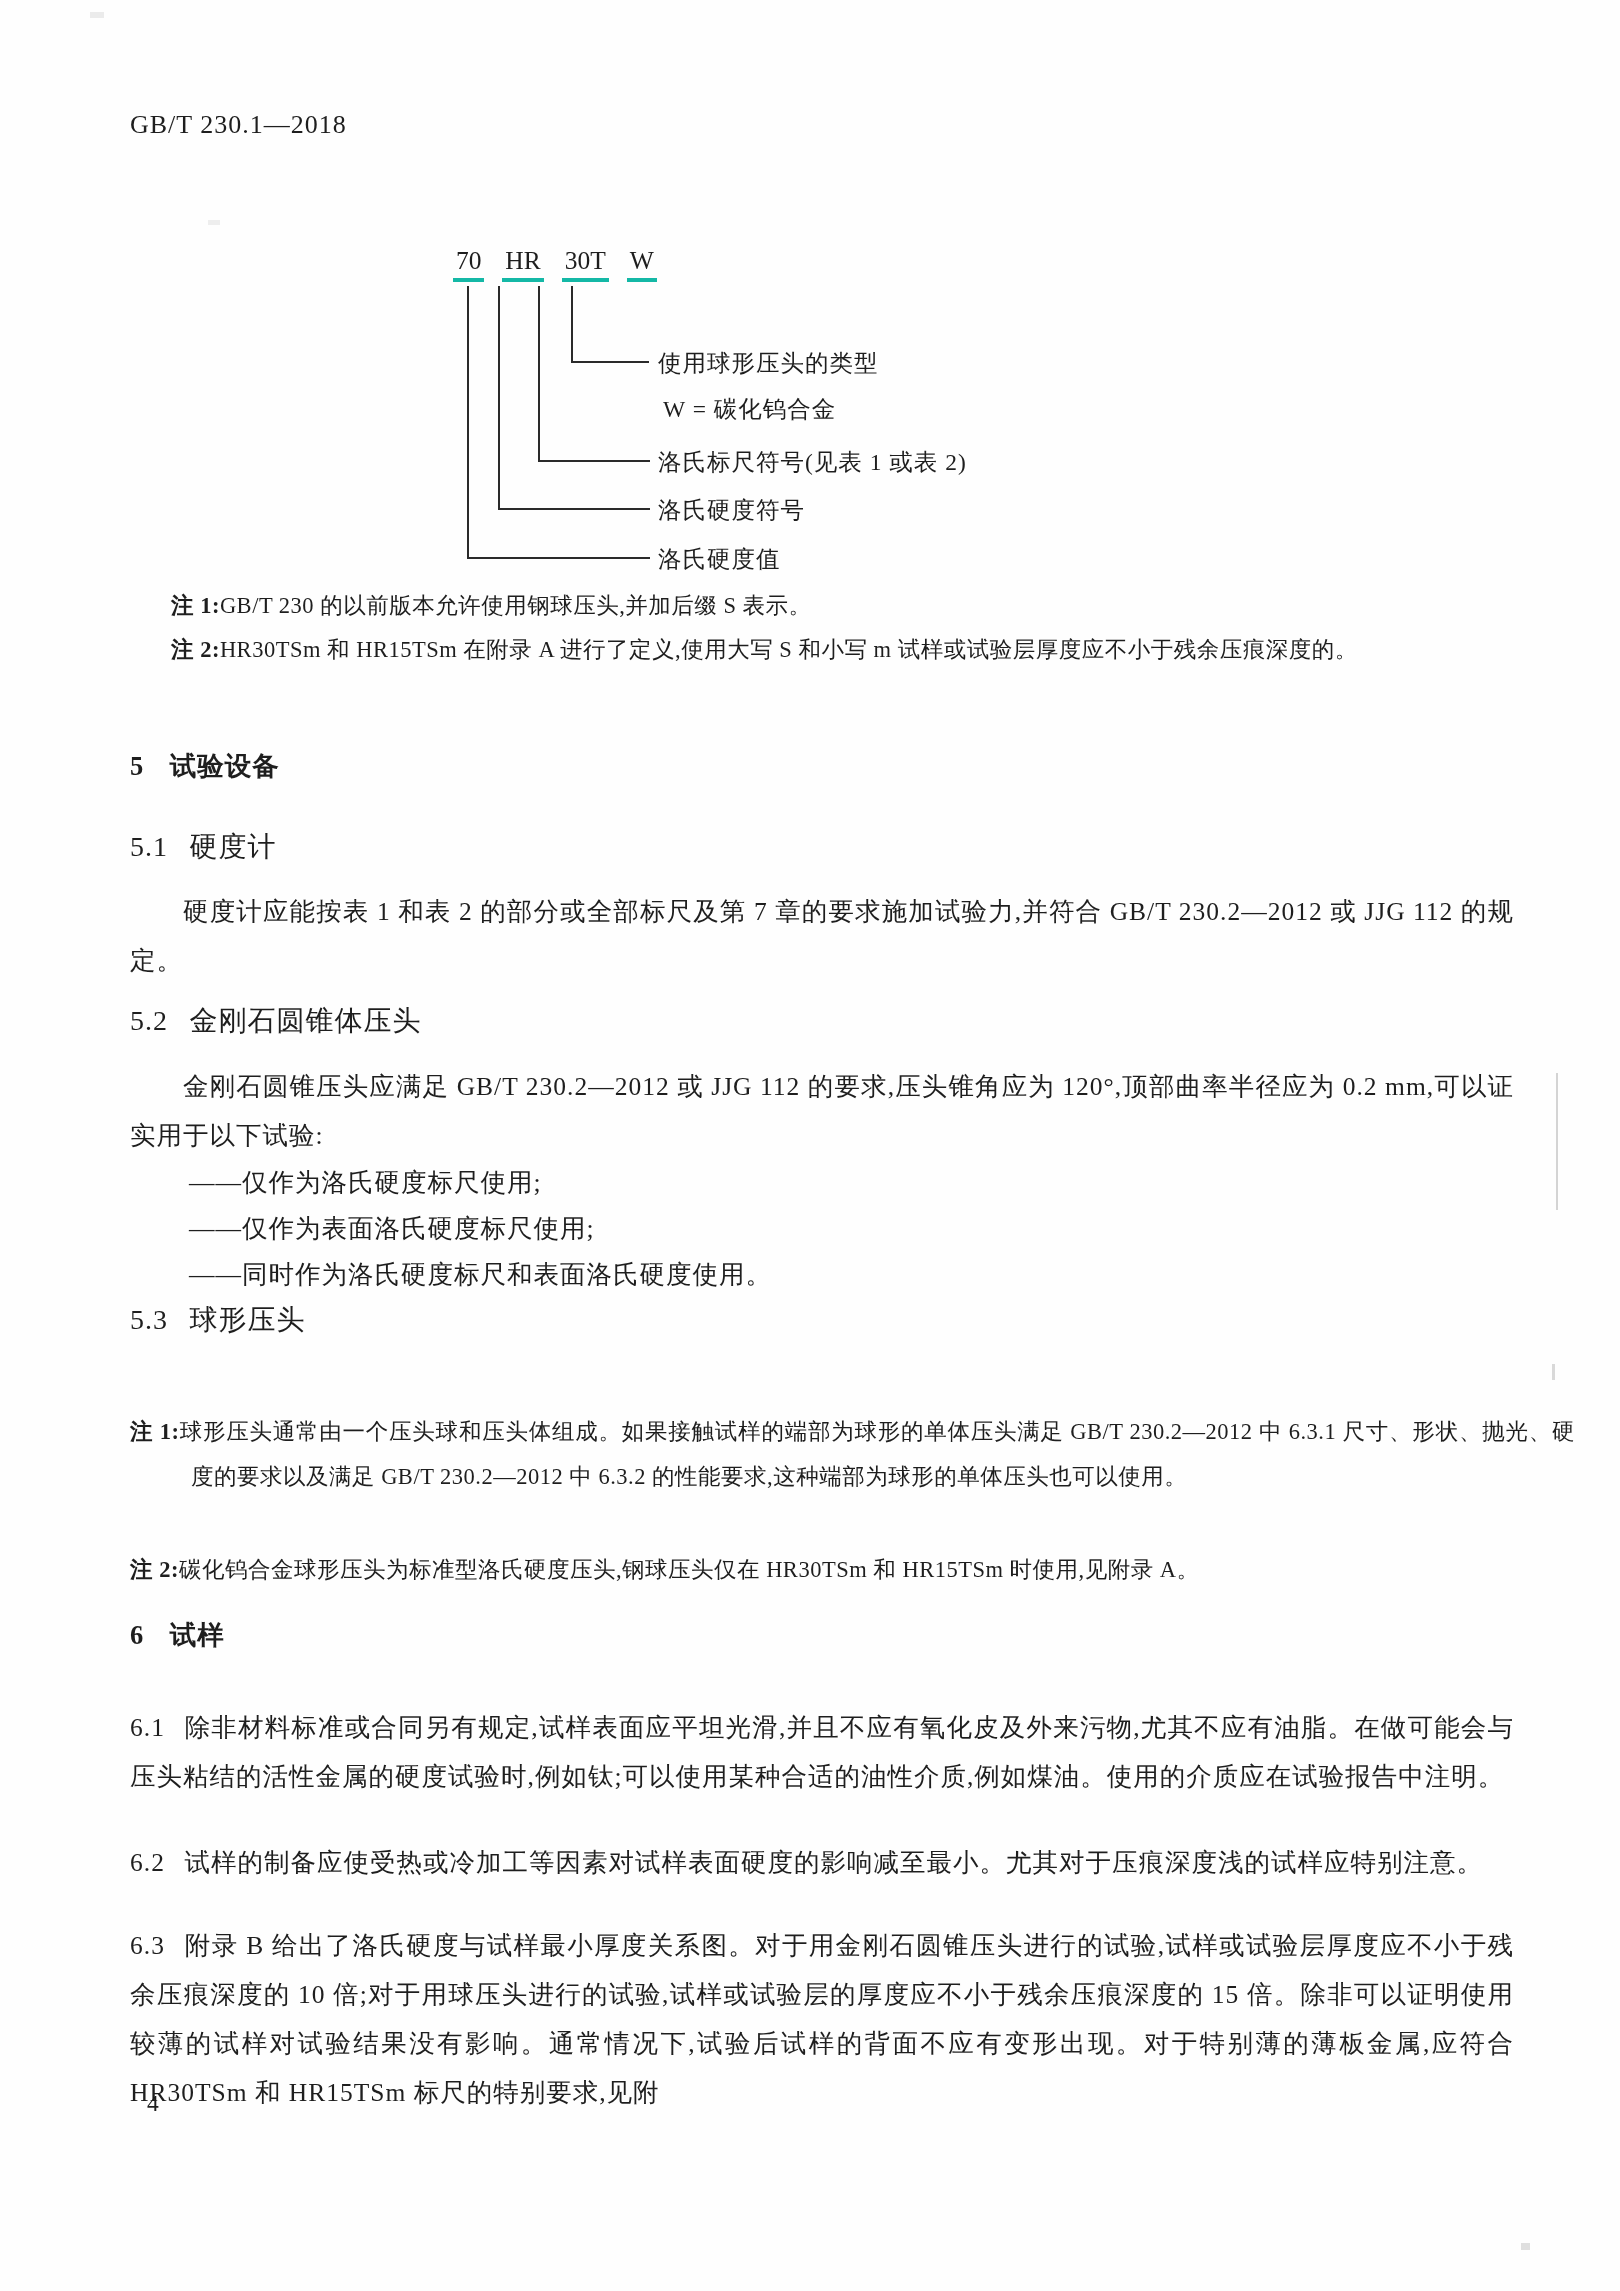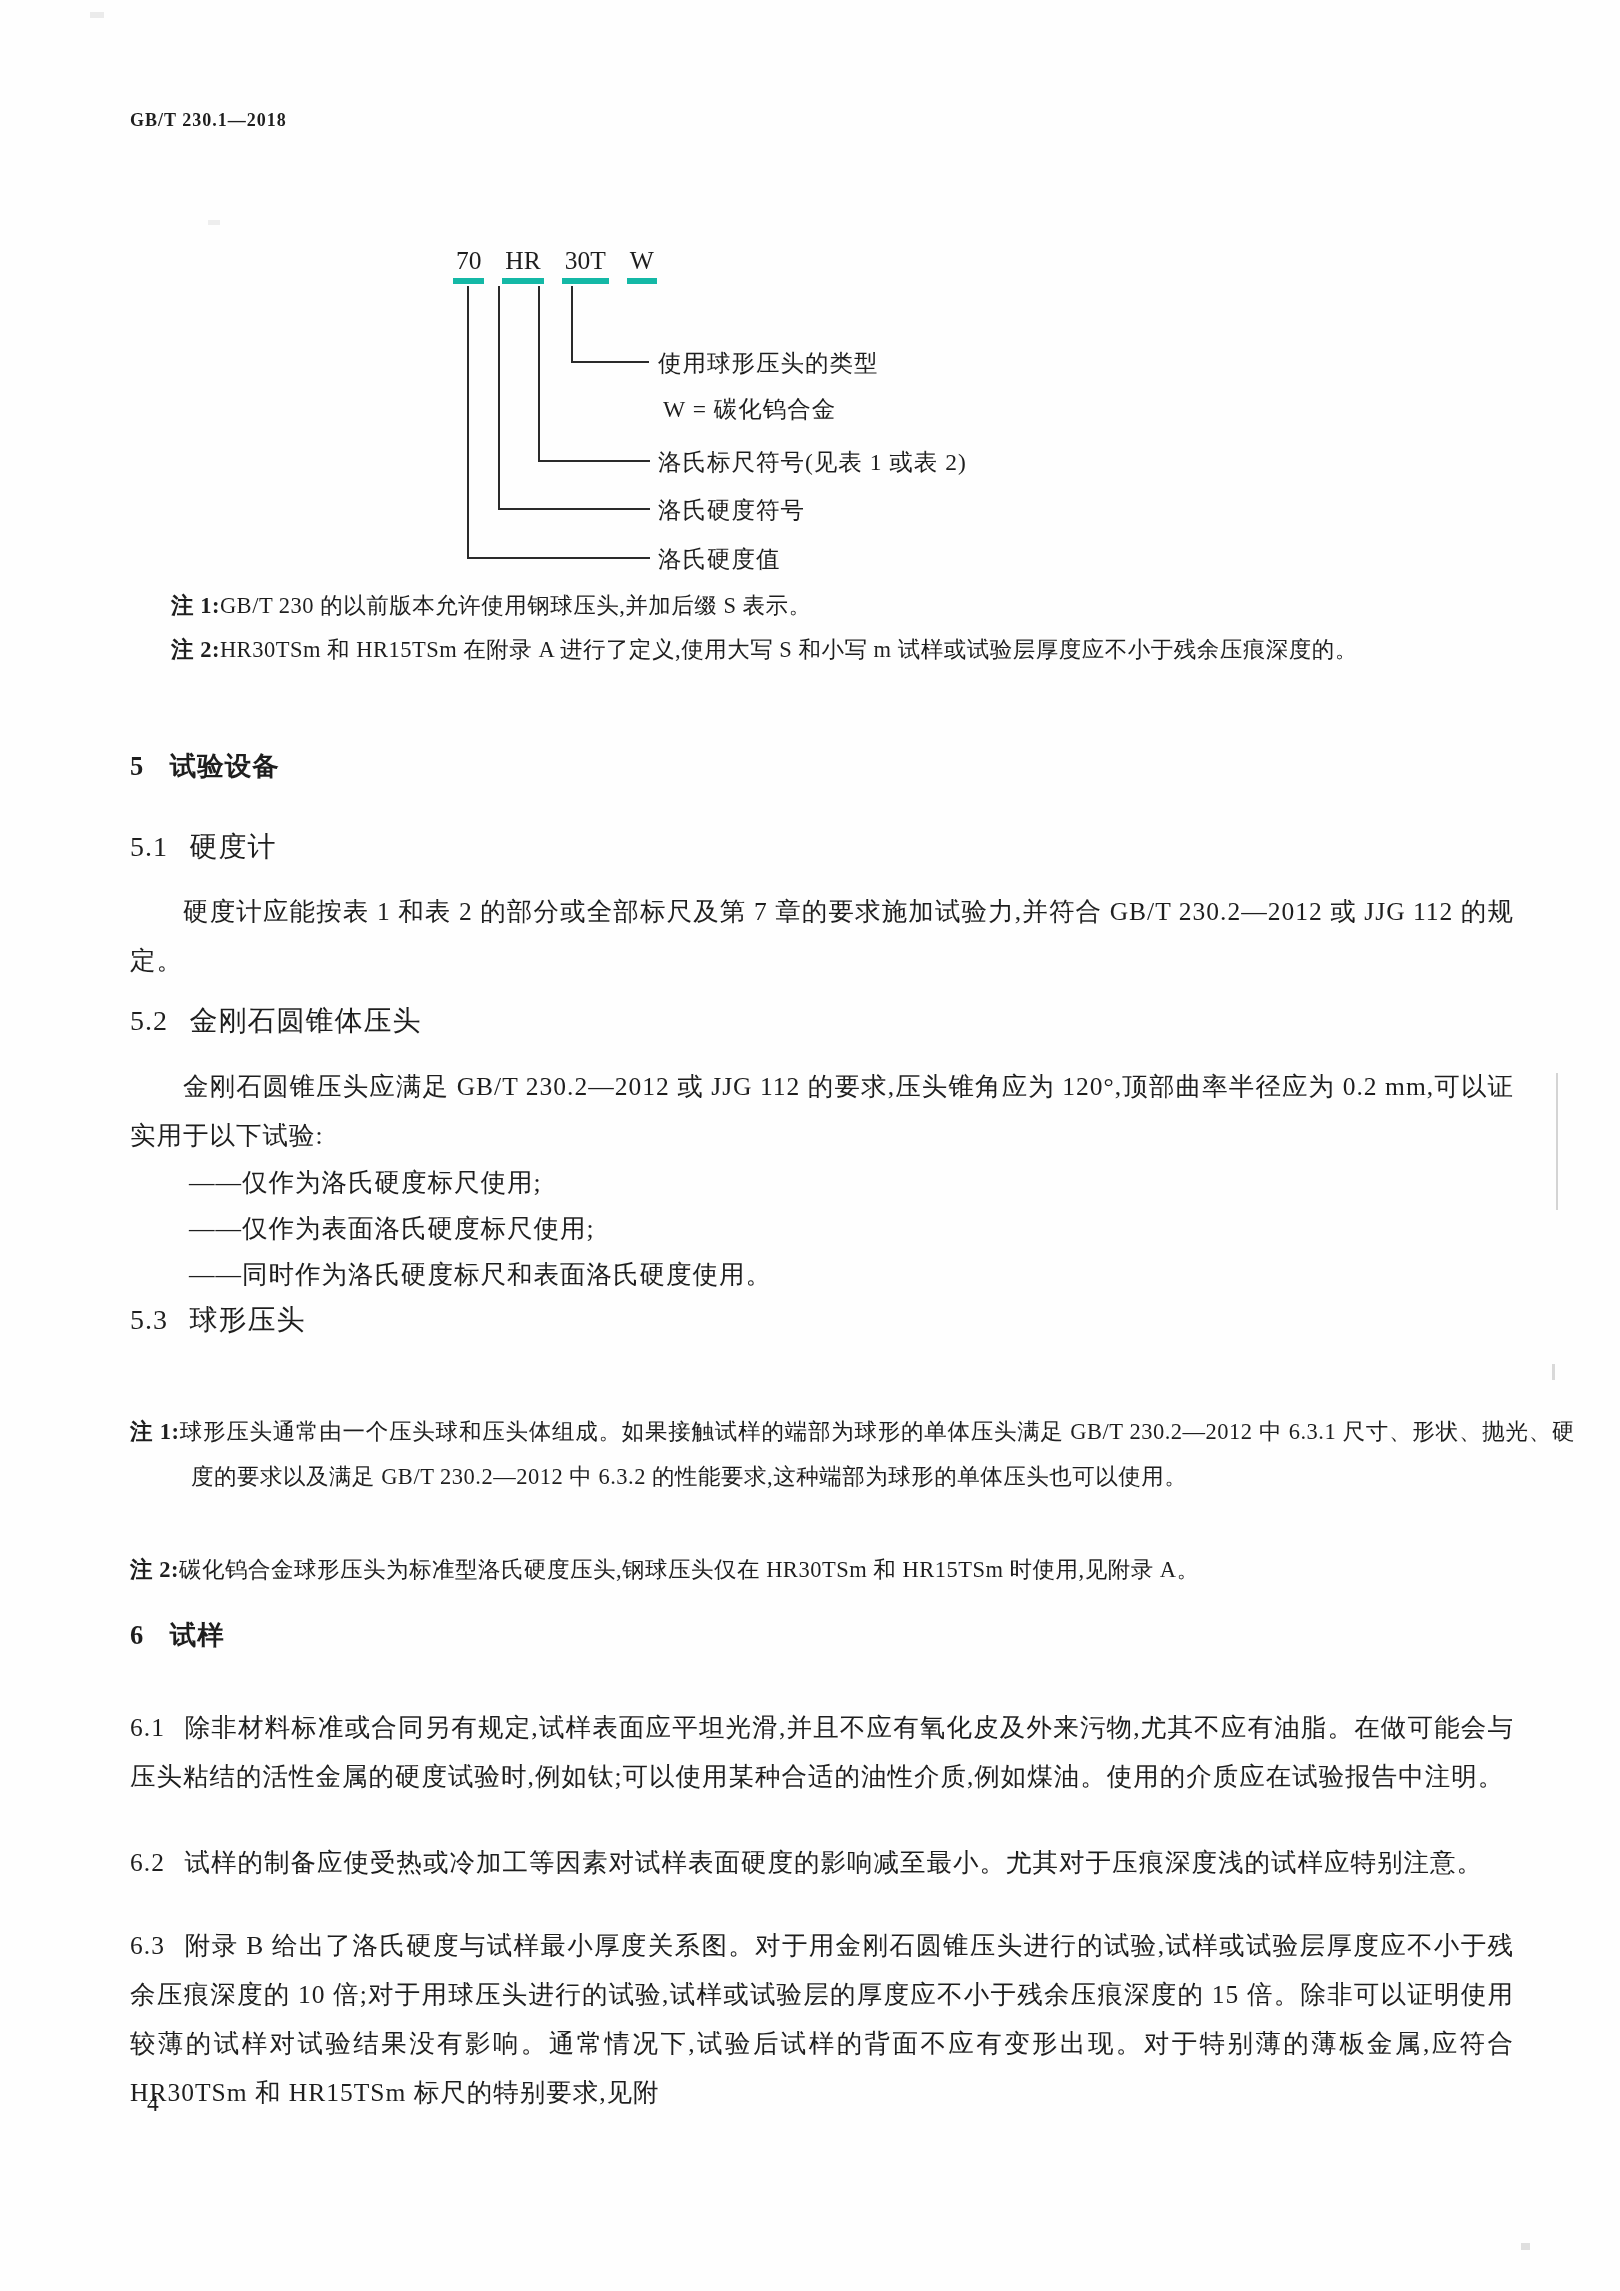--- a/index.html
+++ b/index.html
@@ -10,28 +10,28 @@
   .page{
     position:relative;
     width:1620px;height:2292px;
     background:#fefefe;
     color:#1e1e1e;
     overflow:hidden;
     margin:0 auto;
   }
   .abs{position:absolute;}
   .hdr{
-    font-weight:bold;font-size:18px;letter-spacing:1px;
+    font-weight:normal;font-size:26px;letter-spacing:1px;
   }
   .formula{
     font-size:25.5px;letter-spacing:0;white-space:nowrap;
   }
   .formula .tok{
     display:inline-block;
-    border-bottom:6px solid #14b8a6;
+    border-bottom:4px solid #14b8a6;
     padding:0 2.9px 2px 2.9px;
     margin-right:11.8px;
   }
   .vline{width:2px;background:#2a2a2a;}
   .hline{height:2px;background:#2a2a2a;}
   .dlabel{font-size:23.5px;letter-spacing:1px;white-space:nowrap;}
   .note{
     font-size:22.5px;line-height:45px;letter-spacing:0.5px;
     text-align:justify;
   }

